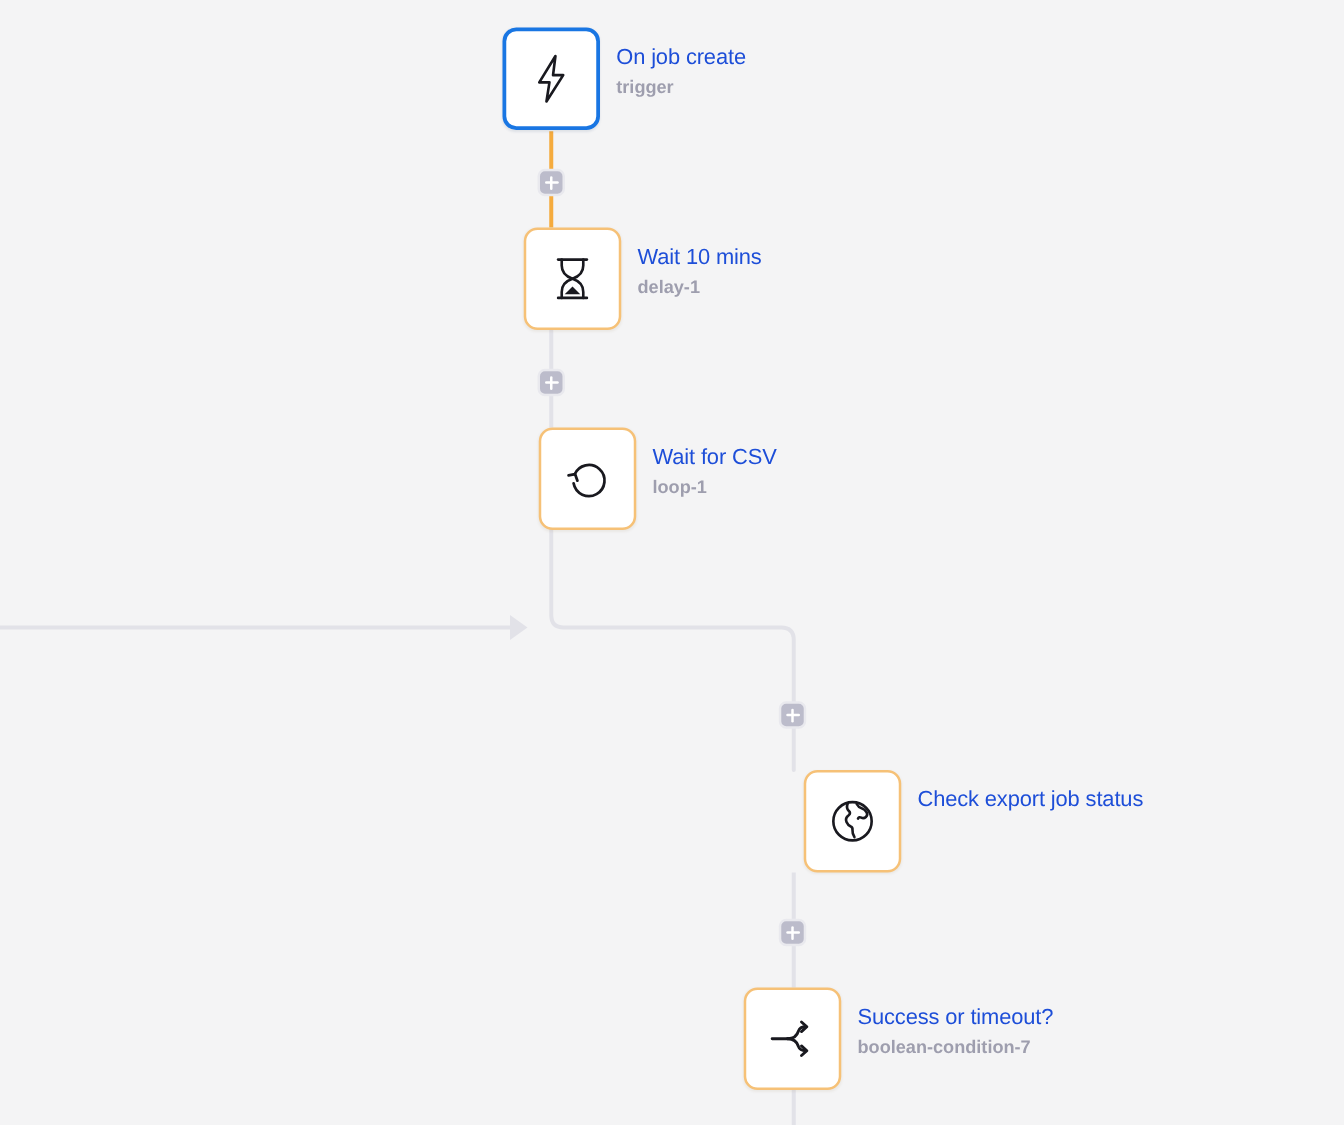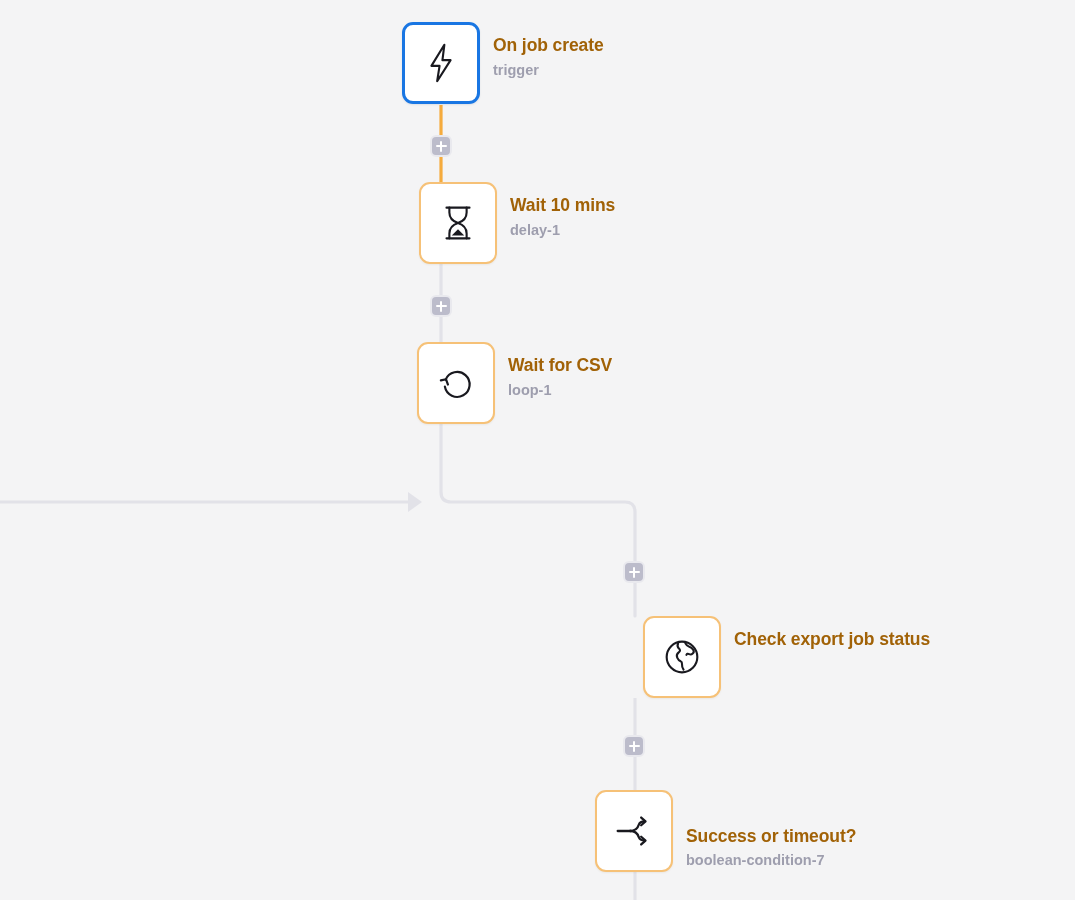--- a/index.html
+++ b/index.html
@@ -69,22 +69,22 @@
     height: 100%;
   }
 
   .node-labels {
     margin-left: 13px;
     padding-top: 12px;
     white-space: nowrap;
   }
   .node-title {
     font-size: 17.5px;
-    font-weight: bold;
-    color: #a16207;
+    font-weight: normal;
+    color: #1d4ed8;
     letter-spacing: -0.1px;
     line-height: 1.35;
   }
   .node-subtitle {
     font-size: 14.5px;
     font-weight: bold;
     color: #9e9eae;
     line-height: 1.5;
     margin-top: 2px;
   }
@@ -166,21 +166,21 @@
           </g>
         </svg>
       </span>
     </div>
     <div class="node-labels">
       <div class="node-title">Wait 10 mins</div>
       <div class="node-subtitle">delay-1</div>
     </div>
   </div>
 
-  <div class="node" style="left:402px; top:342px;padding-left:15px;">
+  <div class="node" style="left:416px; top:342px;padding-left:15px;">
     <div class="node-box accent-amber">
       <span class="node-icon">
         <svg viewBox="0 0 48 48">
           <g fill="none" stroke="#19191f" stroke-width="2.3" stroke-linejoin="round" stroke-linecap="round">
             <path d="M13.2 20.5 A13 13 0 1 1 12.4 27.8"></path>
             <path d="M8.2 21.2 L13.6 20.1 L15.6 25.6" fill="none"></path>
           </g>
         </svg>
       </span>
     </div>
@@ -202,21 +202,21 @@
                      Q37 18.8 35.2 20.4 Q33.4 22 31.4 21 Q29.4 20 28.6 21.8"></path>
           </g>
         </svg>
       </span>
     </div>
     <div class="node-labels">
       <div class="node-title">Check export job status</div>
     </div>
   </div>
 
-  <div class="node" style="left:595px; top:790px;align-items:flex-end;">
+  <div class="node" style="left:595px; top:790px;">
     <div class="node-box accent-amber">
       <span class="node-icon">
         <svg viewBox="0 0 48 48">
           <g fill="none" stroke="#19191f" stroke-width="2.4" stroke-linejoin="round" stroke-linecap="round">
             <path d="M7 24 L20 24"></path>
             <path d="M20 24 Q27 24 29 17.5 Q30.2 14 35 14"></path>
             <path d="M20 24 Q27 24 29 30.5 Q30.2 34 35 34"></path>
             <path d="M31.5 10 L36 14 L31.5 18"></path>
             <path d="M31.5 30 L36 34 L31.5 38"></path>
           </g>

